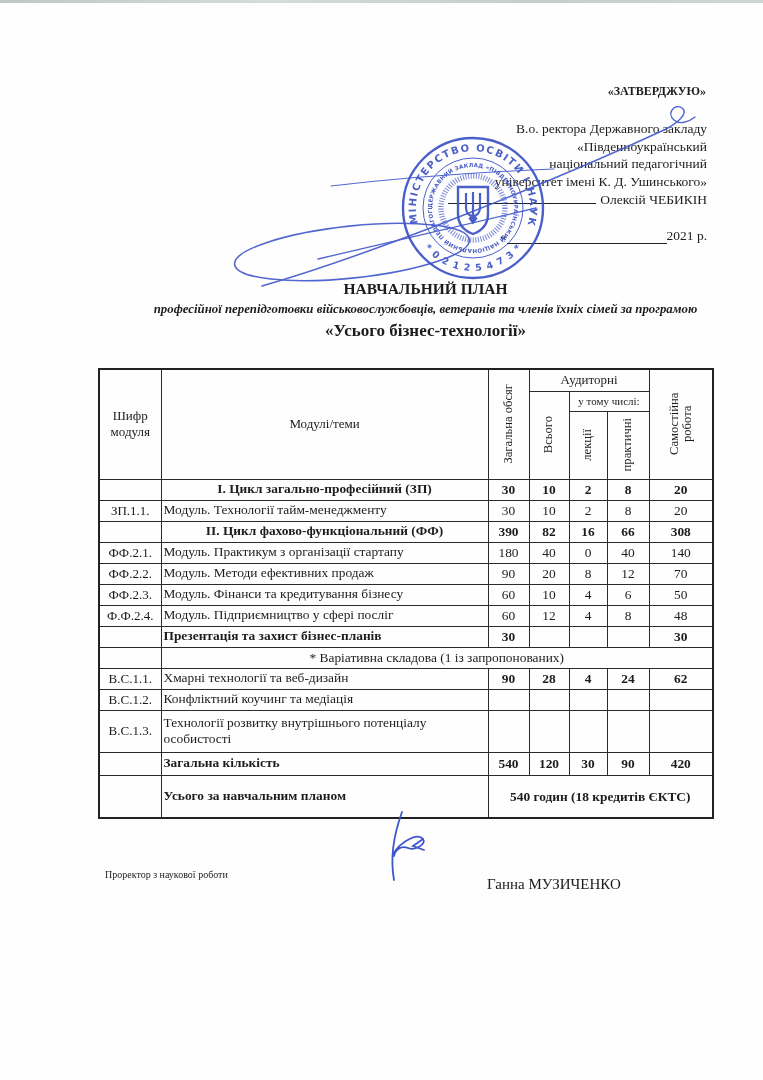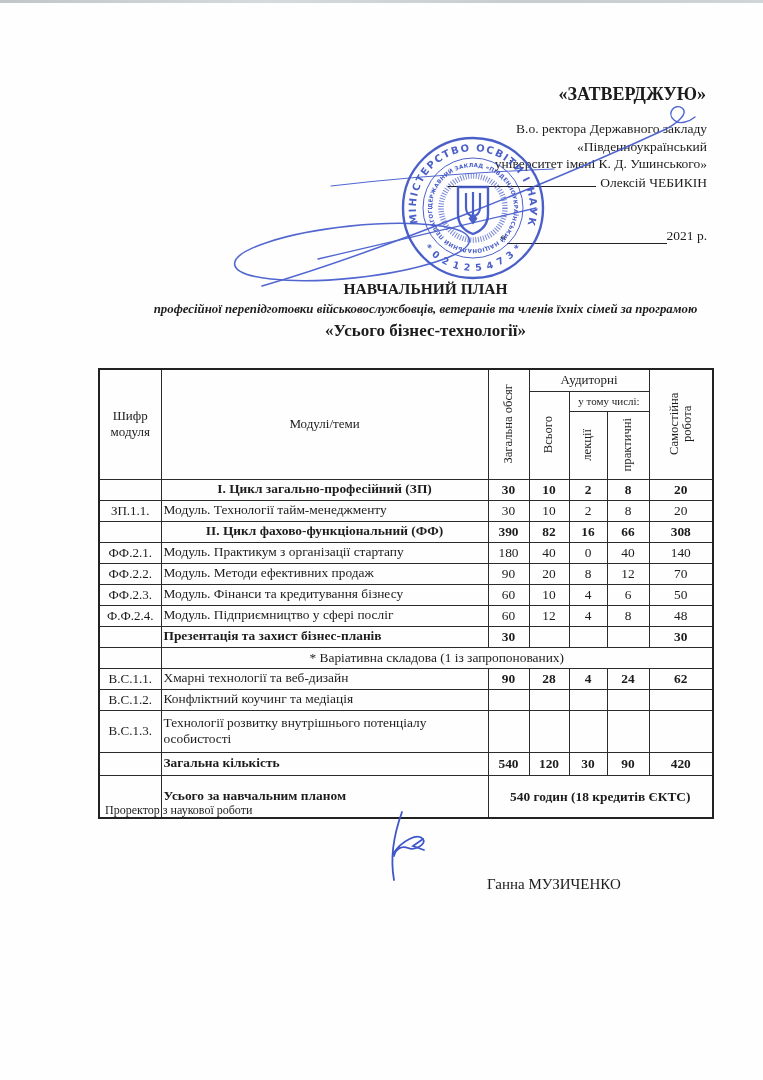--- a/index.html
+++ b/index.html
@@ -2,21 +2,21 @@
 <html><head>
 <meta charset="utf-8">
 <style>
   html,body{margin:0;padding:0;background:#e8e8e8;}
   .page{position:relative;width:763px;height:1080px;background:#fefefe;margin:0 auto;
         font-family:"Liberation Serif",serif;color:#1c1c1c;overflow:hidden;}
   .scan-top{position:absolute;top:0;left:0;right:0;height:3px;
         background:linear-gradient(90deg,#8f999d,#b4bec2 35%,#9aa4a8 70%,#aab4b8);opacity:.55;}
 
   
-  .approve-head{position:absolute;top:84px;right:57px;font-weight:bold;font-size:18px;}
+  .approve-head{position:absolute;top:84px;right:57px;font-weight:bold;font-size:12px;}
   .approve{position:absolute;top:120px;right:56px;width:330px;text-align:right;
            font-size:13.5px;line-height:17.6px;}
   .sig-line{display:inline-block;width:148px;border-bottom:1.3px solid #222;
             height:13px;vertical-align:baseline;margin-right:4px;}
   .date-line{position:absolute;top:228px;right:56px;display:flex;align-items:flex-end;
              font-size:13.5px;}
   .dline{display:inline-block;width:160px;border-bottom:1.3px solid #222;height:14px;}
 
   
   .seal{position:absolute;left:373px;top:108px;width:200px;height:200px;opacity:.92;z-index:3;}
@@ -48,34 +48,35 @@
   .c-title{text-align:left;padding-left:6px;line-height:1.2;}
   .c-num{text-align:center;}
   .row-section .c-title{text-align:center;font-weight:bold;}
   .row-emphasis .c-title,.row-emphasis2 .c-title,.row-grand .c-title{font-weight:bold;}
   .row-section .c-num,.row-emphasis .c-num,.row-emphasis2 .c-num,
   .row-module-bold-values .c-num{font-weight:bold;}
   .c-note{text-align:center;}
   .c-grand{text-align:center;font-weight:bold;line-height:1.3;}
 
   
-  .footer-role{position:absolute;left:105px;top:803px;font-size:12px;}
+  .footer-role{position:absolute;left:105px;top:869px;font-size:10px;}
   .footer-name{position:absolute;left:487px;top:876px;font-size:15px;}
   .seal text{font-family:"DejaVu Sans",sans-serif;}
 </style>
 </head>
 <body>
 
 <div class="page">
   <div class="scan-top"></div>
 
   <div class="approve-head">«ЗАТВЕРДЖУЮ»</div>
   <div class="approve">
     <div>В.о. ректора Державного закладу</div>
     <div>«Південноукраїнський</div>
+    <div>національний педагогічний</div>
     <div>університет імені К. Д. Ушинського»</div>
     <div><span class="sig-line"></span><span>Олексій ЧЕБИКІН</span></div>
   </div>
   <div class="date-line">
     <span>«</span>
     <span class="dline"></span>
     <span>2021 р.</span>
   </div>
 
   <svg class="seal" viewBox="0 0 200 200">

